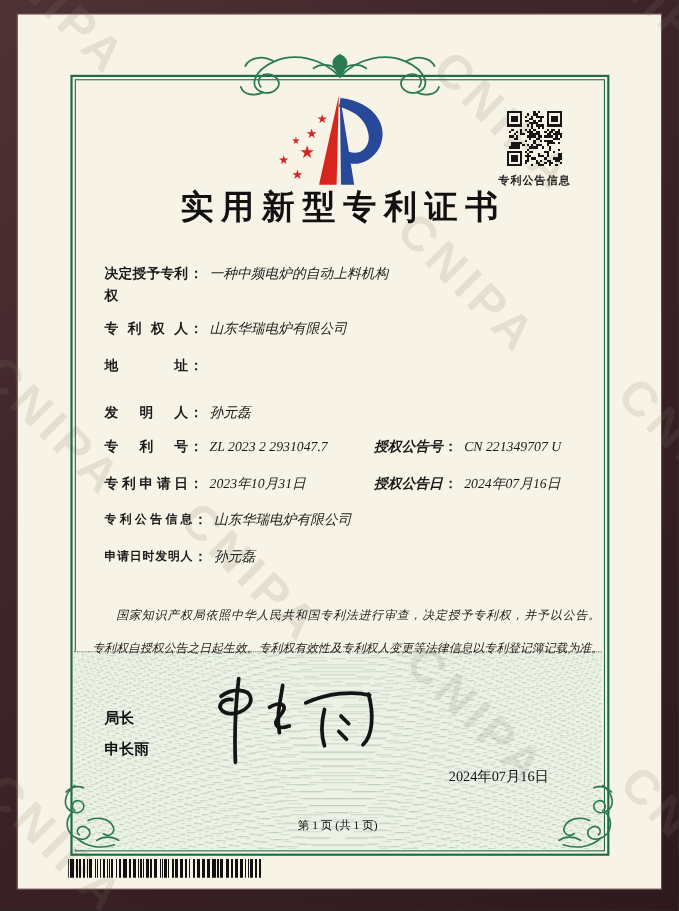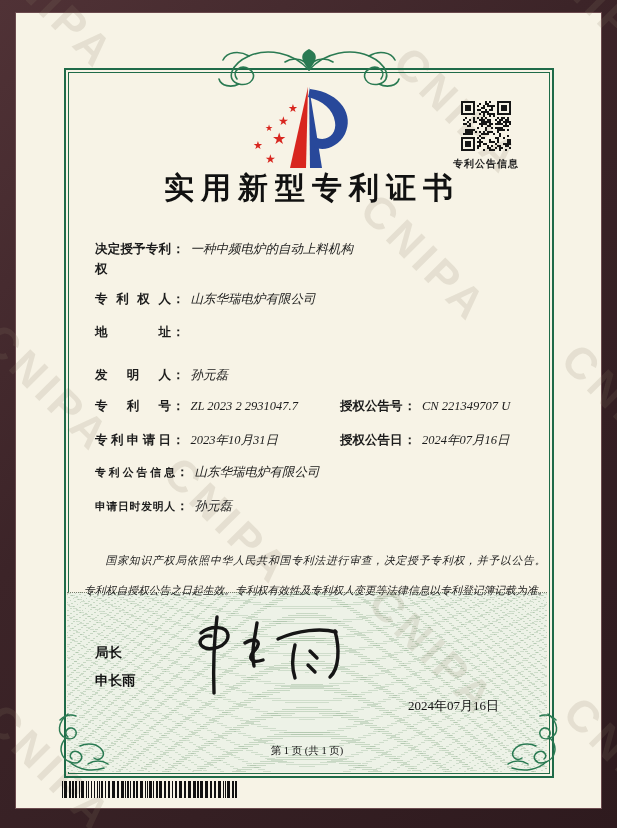--- a/index.html
+++ b/index.html
@@ -27,21 +27,21 @@
   .logo{position:absolute;left:50%;transform:translateX(-50%);top:84px;width:130px;height:88px;}
   .qr-wrap{position:absolute;left:461px;top:101px;width:50px;height:50px;}
   .qr-caption{position:absolute;left:444px;top:157px;width:84px;text-align:center;
     font-size:10px;letter-spacing:1px;font-weight:bold;color:#222;}
   .title{position:absolute;left:0;right:0;top:168px;text-align:center;
     font-size:30px;font-weight:bold;letter-spacing:7px;text-indent:7px;color:#111;}
   .row{position:absolute;display:flex;align-items:flex-start;font-size:12.5px;line-height:20px;}
   .lbl{display:inline-block;width:76px;text-align:justify;text-align-last:justify;
     font-weight:bold;flex:none;}
   .lbl.long{width:80px;font-size:10.8px;letter-spacing:0;}
-  .lbl.natural{width:auto;text-align-last:auto;}
+  .lbl.natural{width:auto;text-align-last:auto;font-style:italic;}
   .colon{font-weight:bold;margin:0 6px 0 1px;flex:none;}
   .val{flex:none;font-style:italic;}
   .val.wrap{width:354px;word-break:break-all;}
   .statement{position:absolute;left:84px;top:545px;line-height:30px;color:#222;}
   .statement-line{white-space:nowrap;font-size:10.8px;font-style:italic;font-weight:500;}
   .statement-line.first{text-indent:2em;letter-spacing:0.8px;}
   
   .gpanel{position:absolute;left:67px;top:592px;width:480px;height:179px;z-index:3;
     background-color:#edf2e7;
     background-image:

